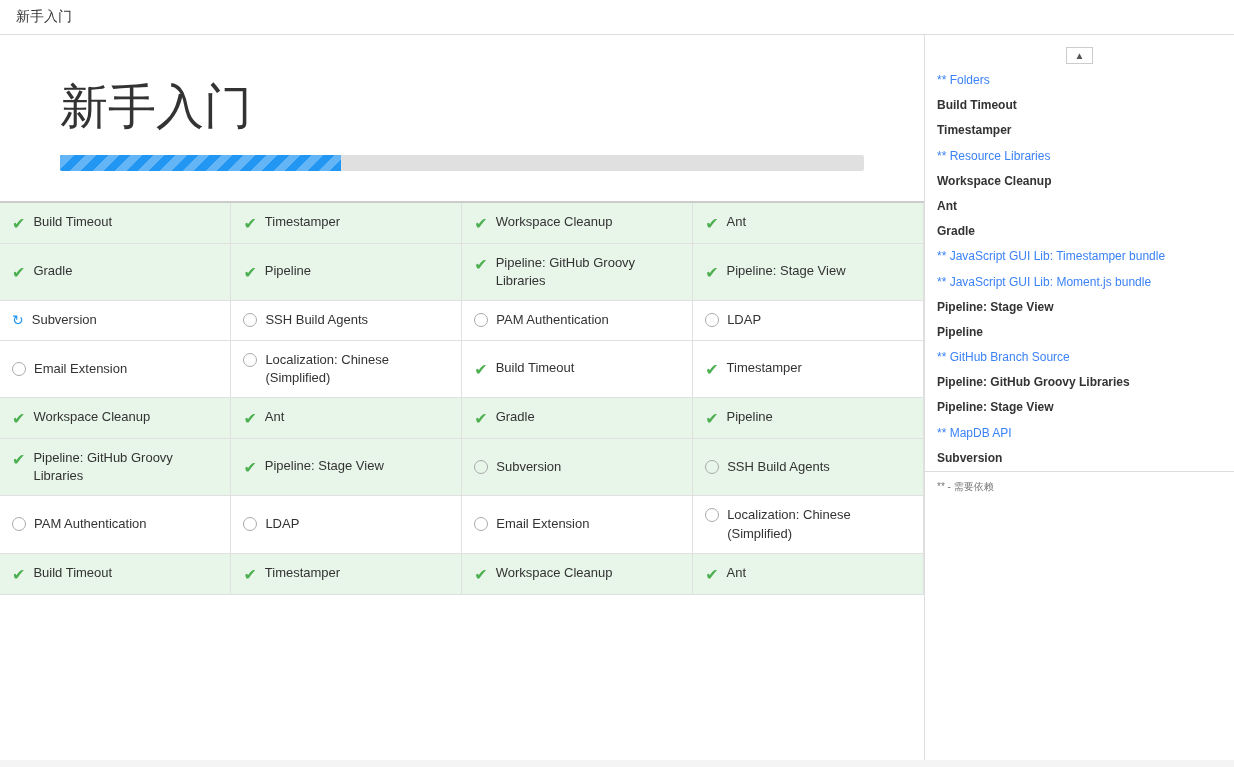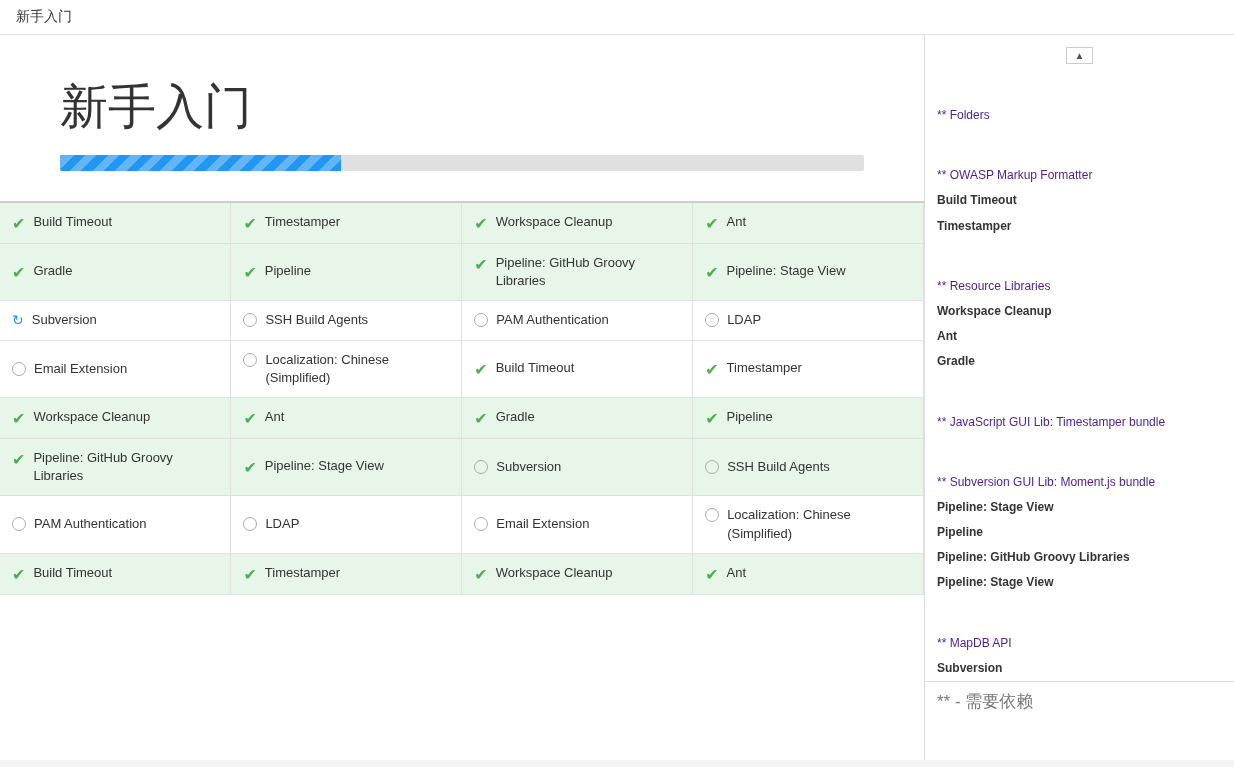--- a/index.html
+++ b/index.html
@@ -142,28 +142,27 @@
       padding: 3px 12px;
       font-size: 12px;
       line-height: 1.6;
       cursor: pointer;
     }
     .sidebar-item.bold {
       font-weight: bold;
       color: #333;
     }
     .sidebar-item.light {
-      color: #4c1d95;
+      color: #3b82f6;
       font-style: normal;
-      margin-top: 35px;
     }
     .sidebar-bottom {
       border-top: 1px solid #ddd;
       padding: 8px 12px;
-      font-size: 17px;
+      font-size: 10px;
       color: #777;
     }
   </style>
 </head>
 <body>
 
 <div class="top-nav">
   <span>新手入门</span>
 </div>
 
@@ -391,31 +390,31 @@
         </tbody>
     </table>
   </div>
 
   <div class="right-sidebar">
     <div class="sidebar-scroll-btn">
       <button>▲</button>
     </div>
     <div id="sidebar-items">
         <div class="sidebar-item light">** Folders</div>
-        <div class="sidebar-item light">** OWASP Markup Formatter</div>
         <div class="sidebar-item bold">Build Timeout</div>
         <div class="sidebar-item bold">Timestamper</div>
         <div class="sidebar-item light">** Resource Libraries</div>
         <div class="sidebar-item bold">Workspace Cleanup</div>
         <div class="sidebar-item bold">Ant</div>
         <div class="sidebar-item bold">Gradle</div>
         <div class="sidebar-item light">** JavaScript GUI Lib: Timestamper bundle</div>
-        <div class="sidebar-item light">** Subversion GUI Lib: Moment.js bundle</div>
+        <div class="sidebar-item light">** JavaScript GUI Lib: Moment.js bundle</div>
         <div class="sidebar-item bold">Pipeline: Stage View</div>
         <div class="sidebar-item bold">Pipeline</div>
+        <div class="sidebar-item light">** GitHub Branch Source</div>
         <div class="sidebar-item bold">Pipeline: GitHub Groovy Libraries</div>
         <div class="sidebar-item bold">Pipeline: Stage View</div>
         <div class="sidebar-item light">** MapDB API</div>
         <div class="sidebar-item bold">Subversion</div>
       </div>
     <div class="sidebar-bottom">** - 需要依赖</div>
   </div>
 
 </div>
 

